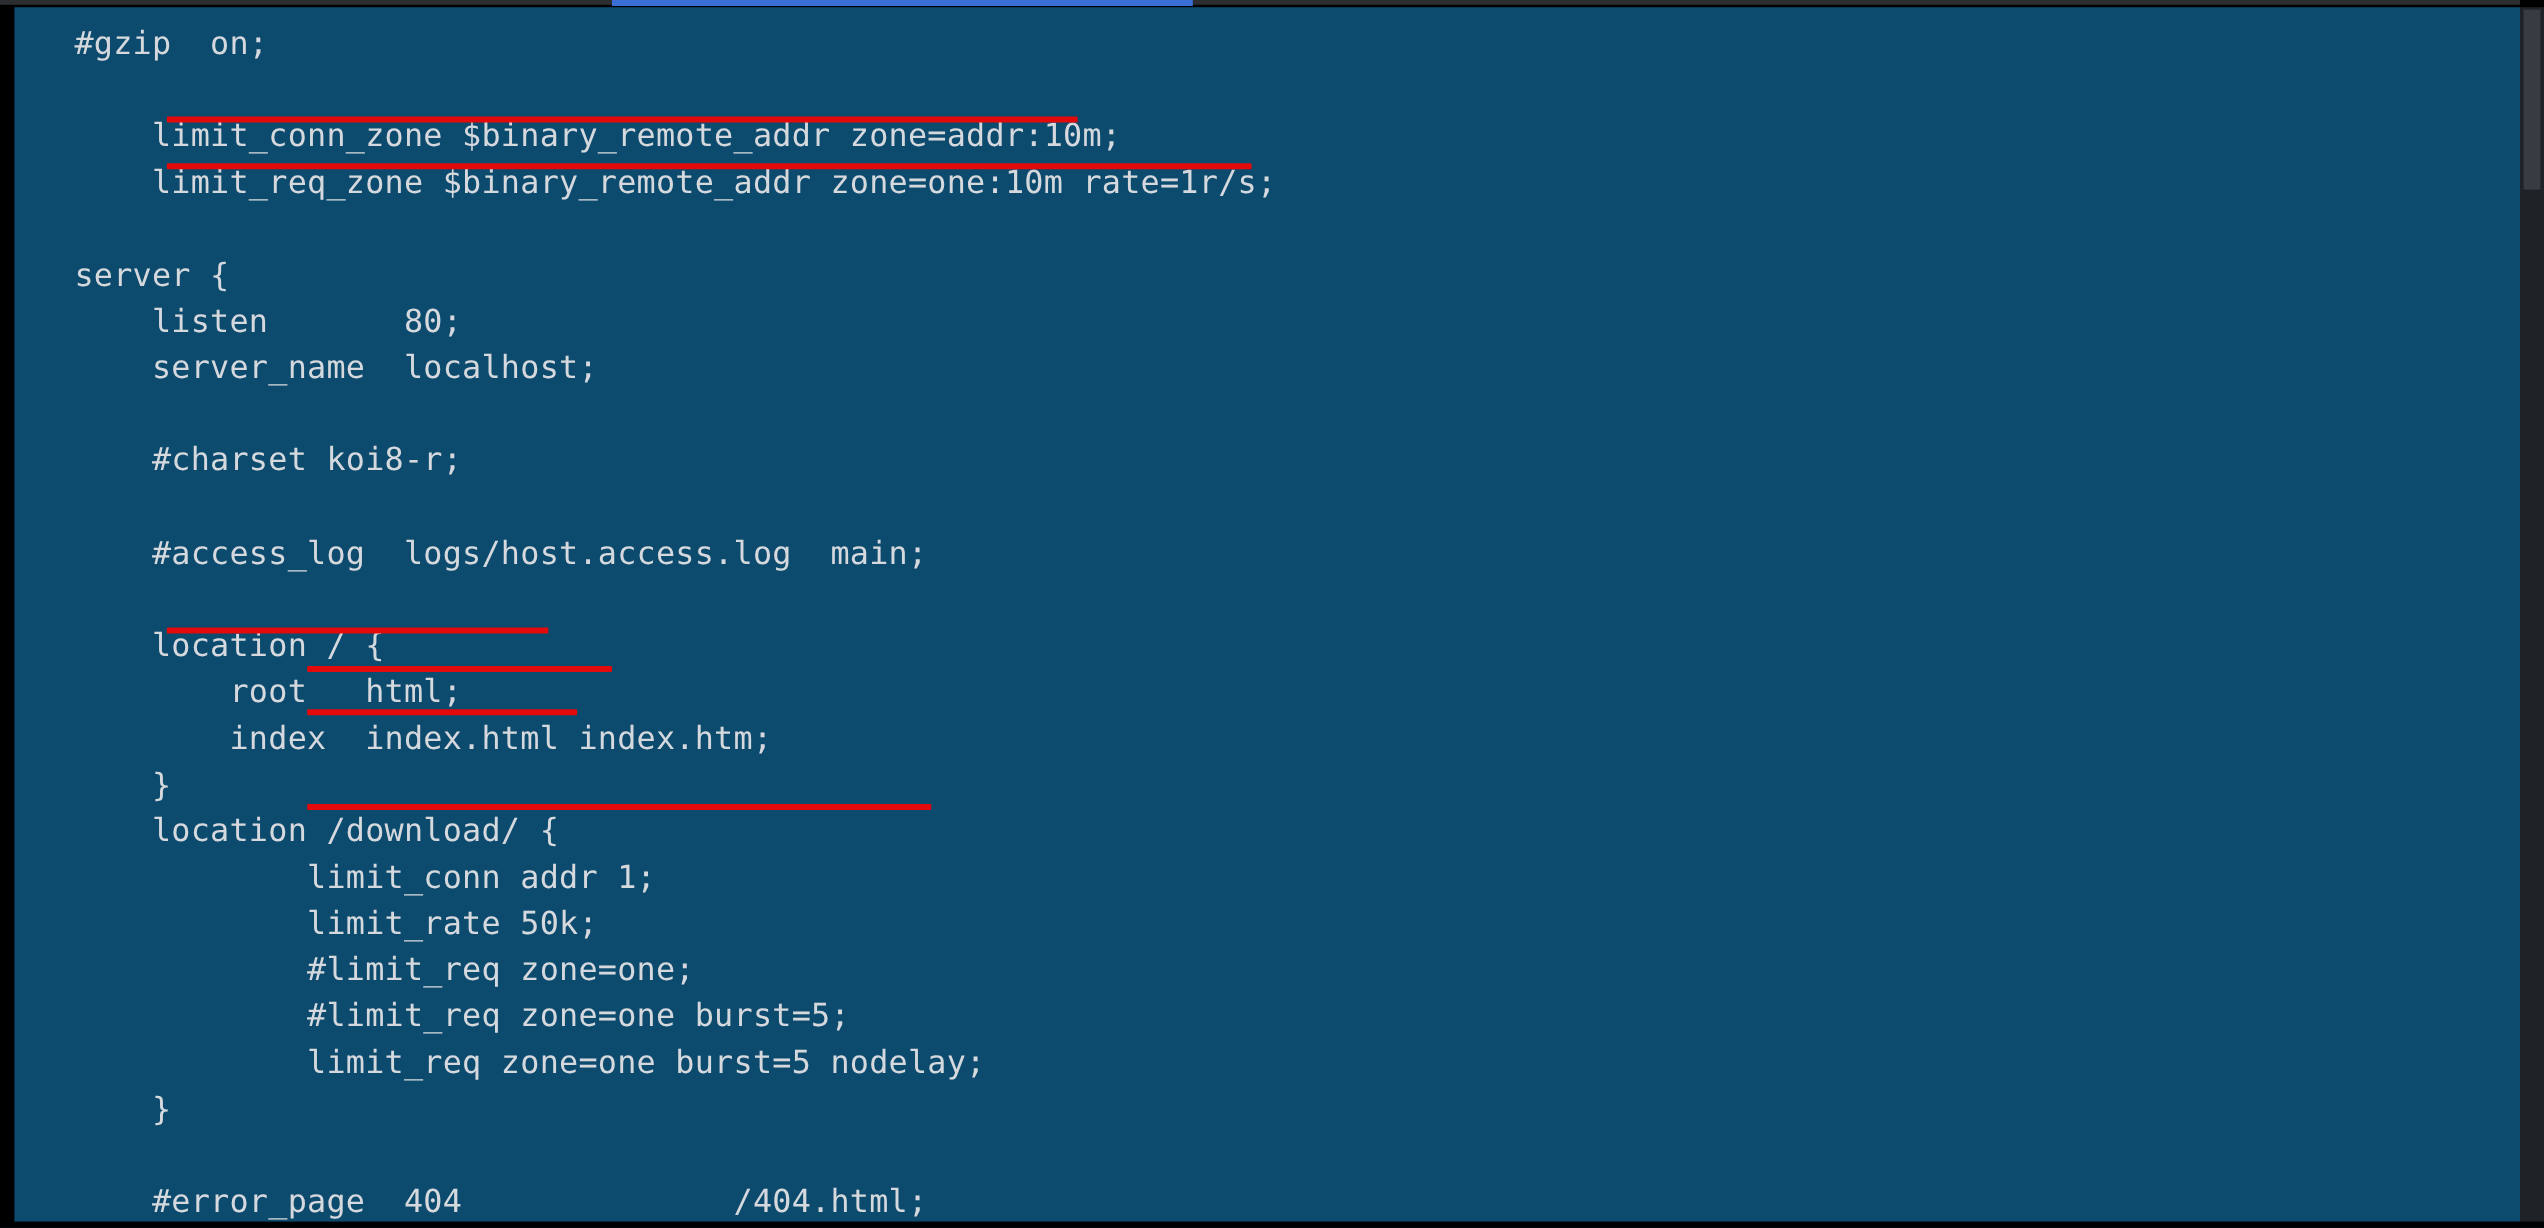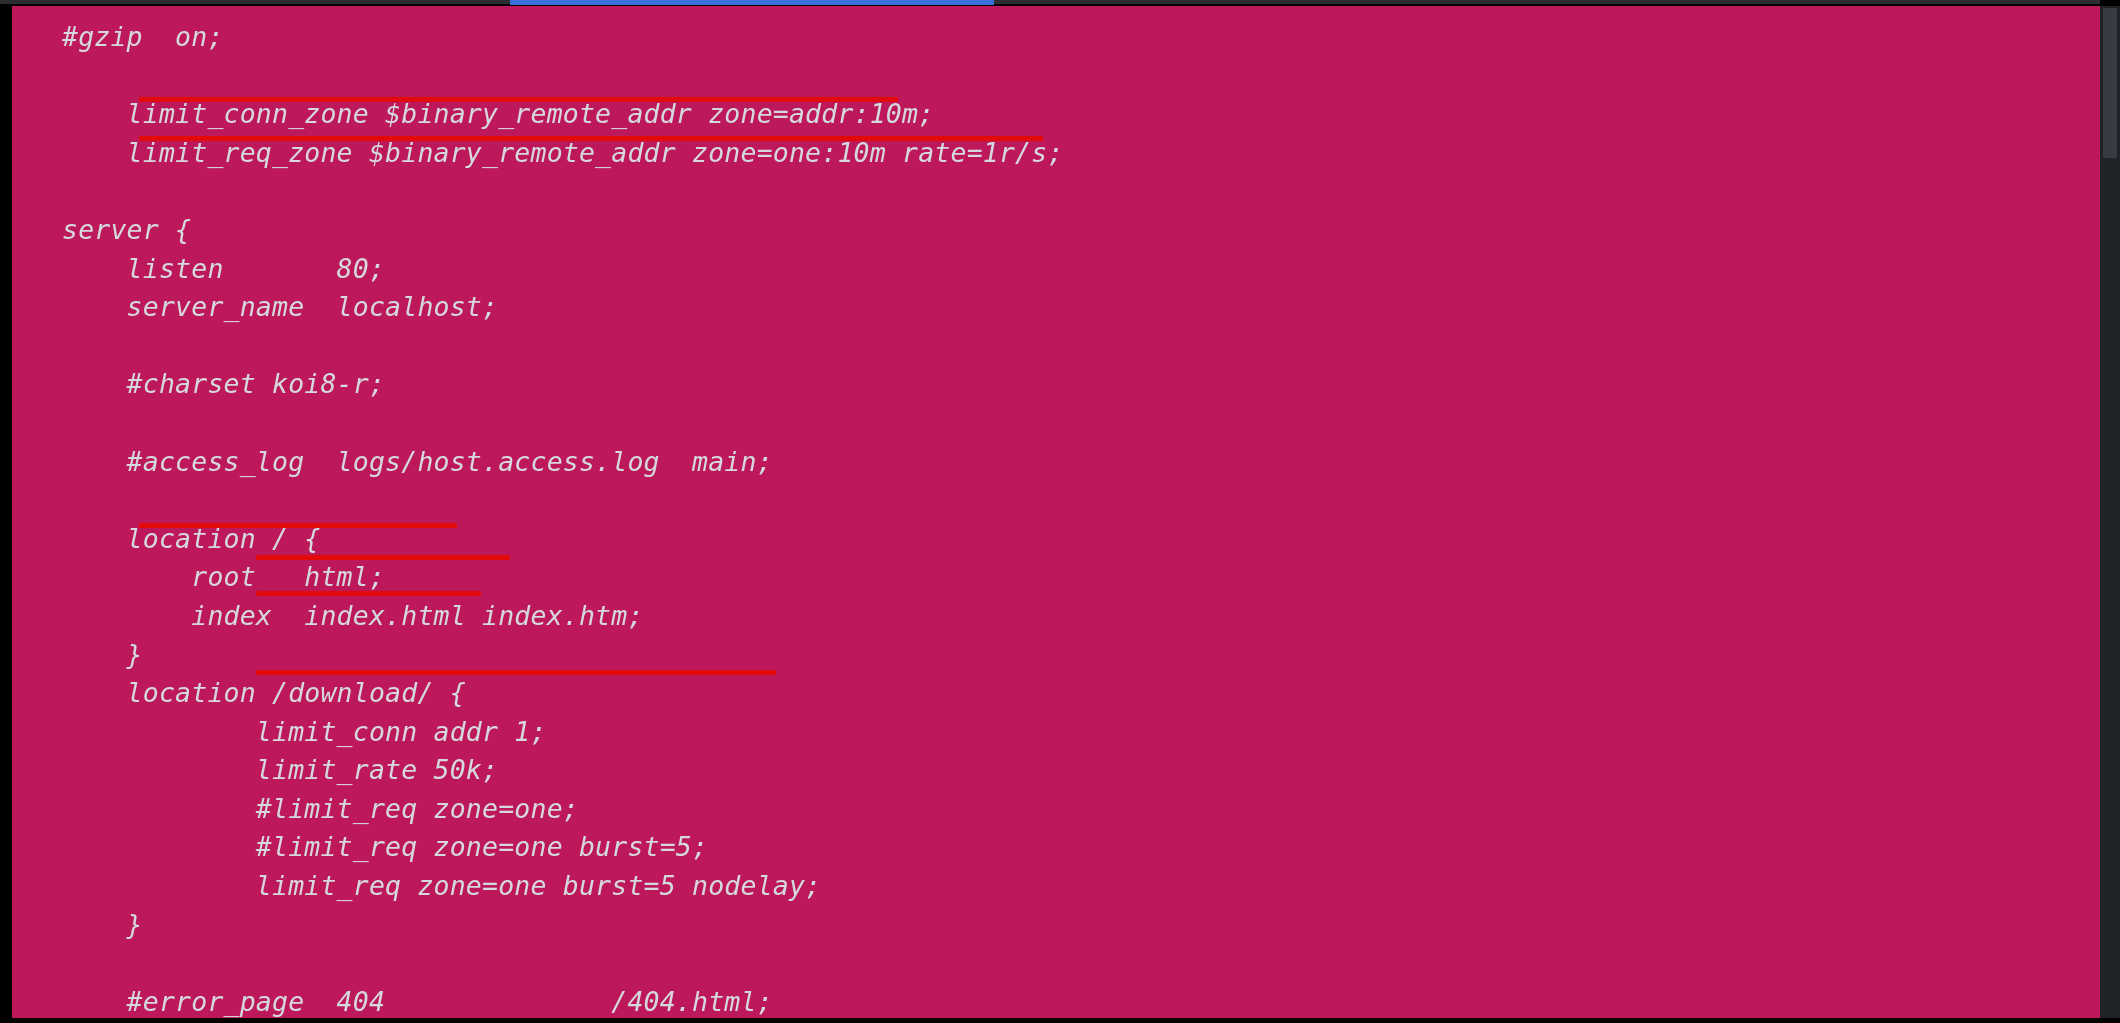--- a/index.html
+++ b/index.html
@@ -31,23 +31,22 @@
     width: 484px;
     height: 5px;
     background: #3a6fd8;
   }
   .code-surface {
     position: absolute;
     left: 12px;
     top: 6px;
     width: 2088px;
     height: 1012px;
-    background: #be185d;
+    background: #0c4a6e;
     overflow: hidden;
-    font-style: italic;
   }
   pre.code {
     margin: 0;
     padding: 12px 0 0 50px;
     font-family: "DejaVu Sans Mono", "Liberation Mono", Consolas, "Menlo", monospace;
     font-size: 26.5px;
     line-height: 38.6px;
     color: #d5d9dd;
     white-space: pre;
     letter-spacing: 0.2px;

